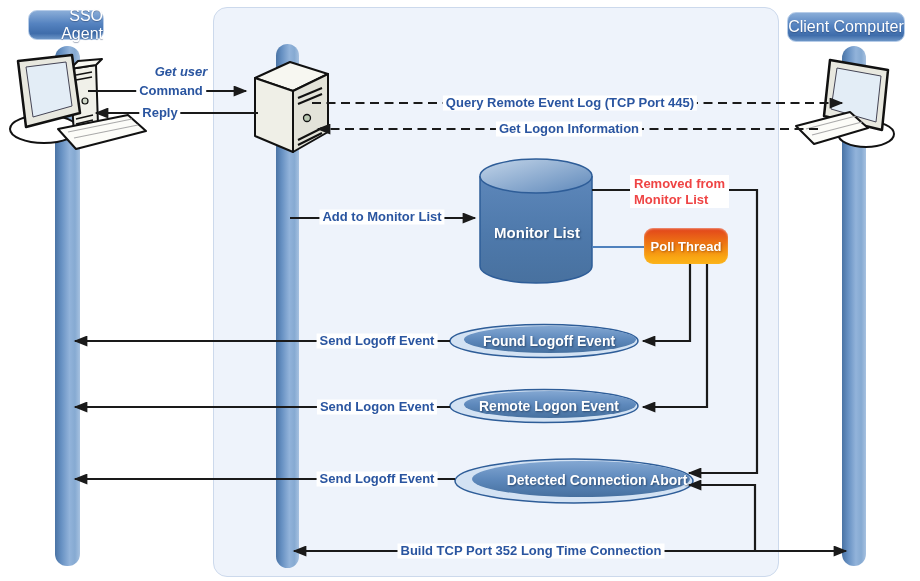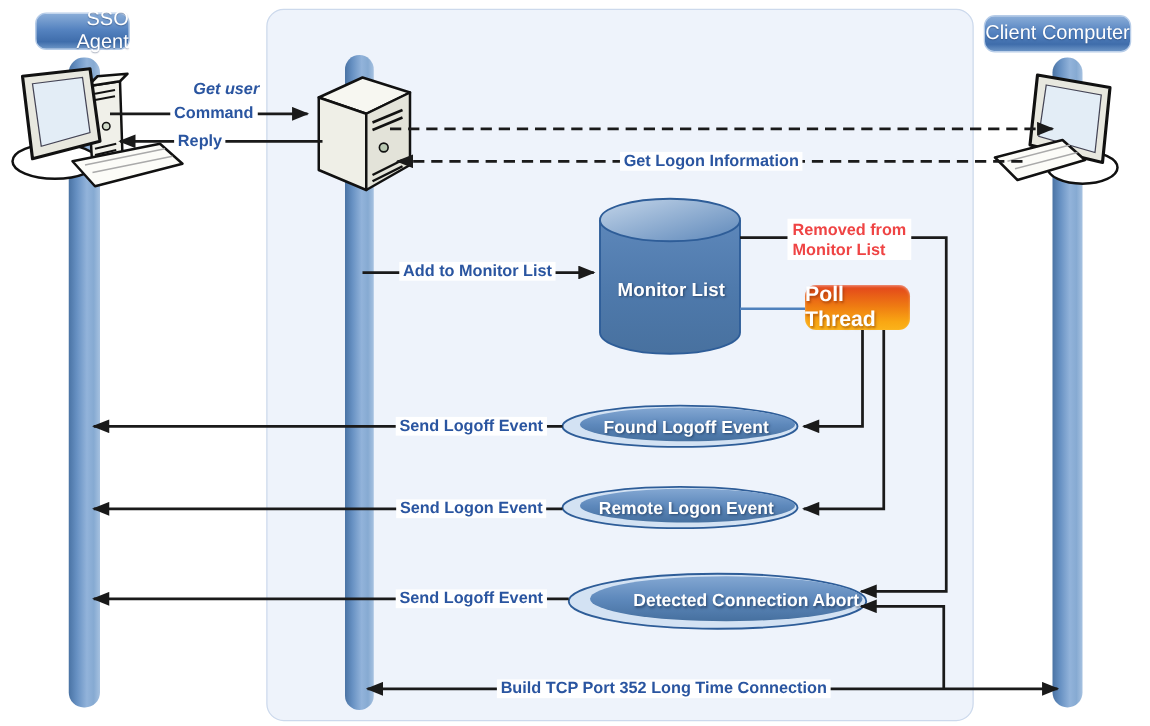--- a/index.html
+++ b/index.html
@@ -44,21 +44,21 @@
     text-shadow:1px 1px 2px rgba(10,30,60,.55);white-space:nowrap;
   }
   #txt-monitor-list{left:537px;top:232px;font-size:15px;}
   #txt-found-logoff{left:549px;top:341px;font-size:14px;}
   #txt-found-logon{left:549px;top:406px;font-size:14px;}
   #txt-detected-abort{left:577px;top:480px;font-size:14px;padding-left:40px;}
   .poll{
     position:absolute;left:644px;top:228px;width:84px;height:36px;border-radius:9px;
     background:linear-gradient(180deg,#e2431c 0%,#ef7c12 48%,#f9a713 82%,#fbb31a 100%);
     display:flex;align-items:center;justify-content:center;color:#fff;font-weight:bold;
-    font-size:17px;text-shadow:1px 1px 2px rgba(120,40,0,.5);
+    font-size:13px;text-shadow:1px 1px 2px rgba(120,40,0,.5);
     box-shadow:inset 0 1px 2px rgba(255,255,255,.45);
   }
 </style>
 </head>
 <body>
 
 <div class="canvas">
 
   <div class="panel"></div>
 
@@ -173,20 +173,21 @@
   <div class="poll">Poll Thread</div>
 
   <div class="node-text" id="txt-monitor-list">Monitor List</div>
   <div class="node-text" id="txt-found-logoff">Found Logoff Event</div>
   <div class="node-text" id="txt-found-logon">Remote Logon Event</div>
   <div class="node-text" id="txt-detected-abort">Detected Connection Abort</div>
 
   <div class="lbl italic" style="left:181px;top:72px;">Get user</div>
   <div class="lbl" style="left:171px;top:91px;">Command</div>
   <div class="lbl" style="left:160px;top:113px;">Reply</div>
+  <div class="lbl" style="left:570px;top:103px;">Query Remote Event Log (TCP Port 445)</div>
   <div class="lbl" style="left:569px;top:129px;">Get Logon Information</div>
   <div class="lbl" style="left:382px;top:217px;">Add to Monitor List</div>
   <div class="lbl-block">
     <div>Removed from</div>
     <div>Monitor List</div>
   </div>
   <div class="lbl" style="left:377px;top:341px;">Send Logoff Event</div>
   <div class="lbl" style="left:377px;top:407px;">Send Logon Event</div>
   <div class="lbl" style="left:377px;top:479px;">Send Logoff Event</div>
   <div class="lbl" style="left:531px;top:551px;">Build TCP Port 352 Long Time Connection</div>

